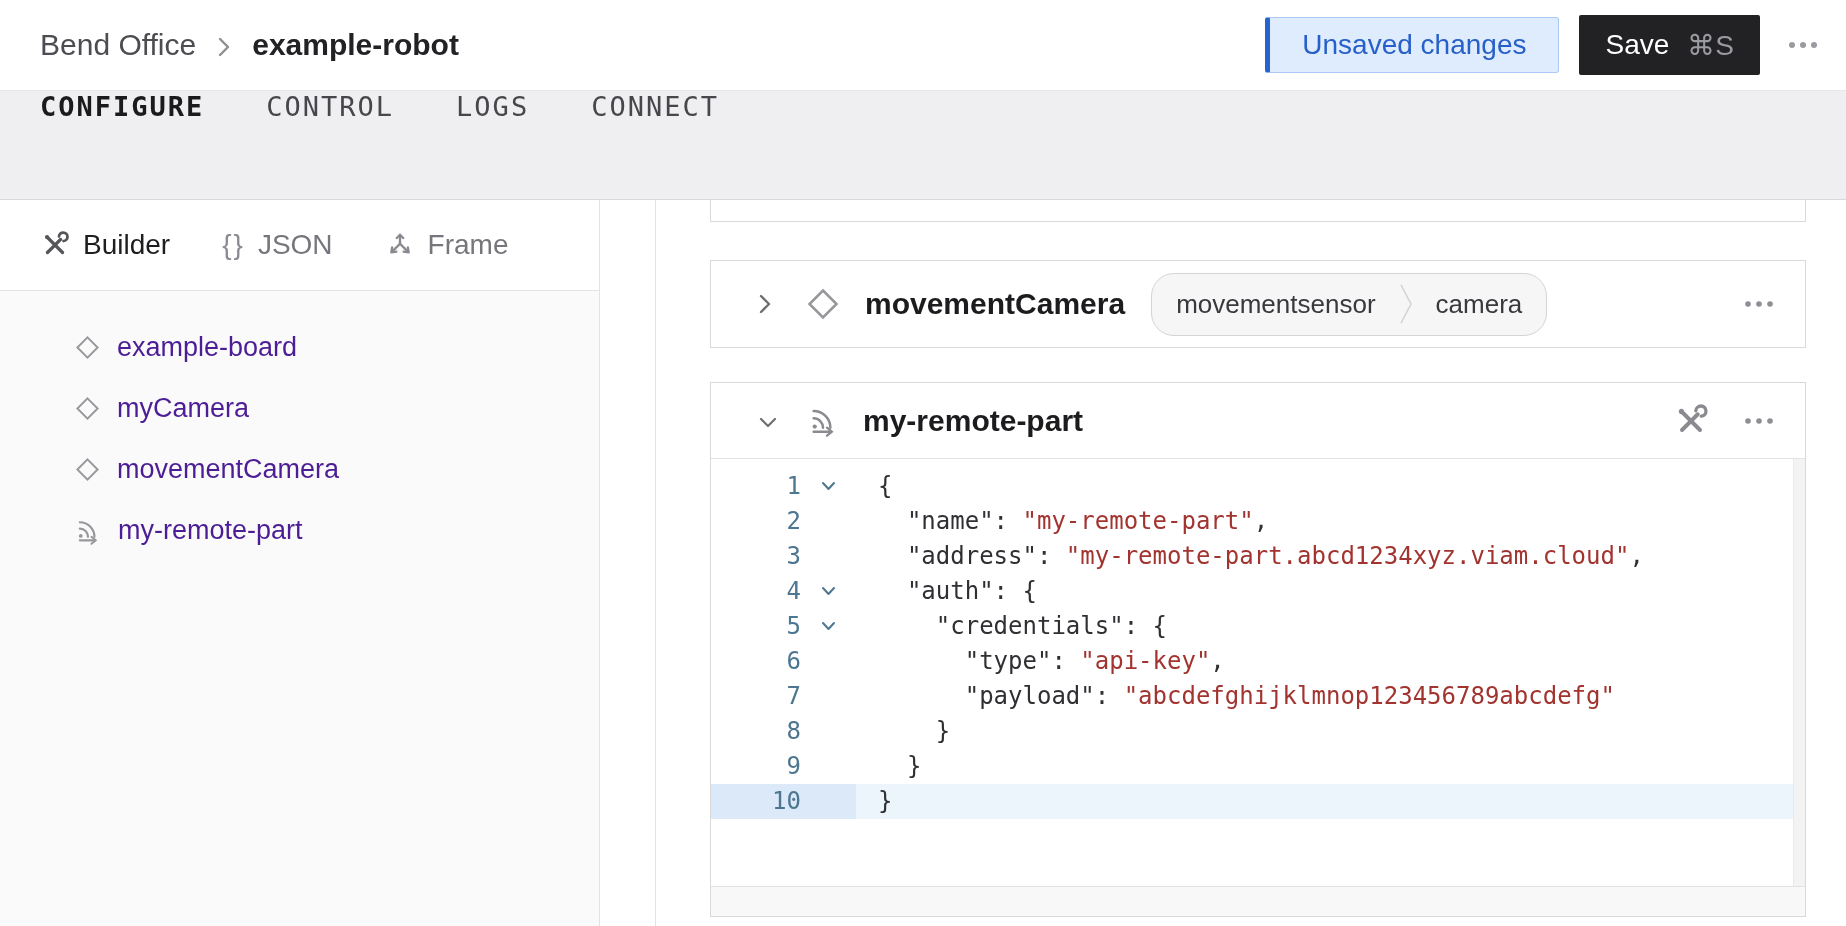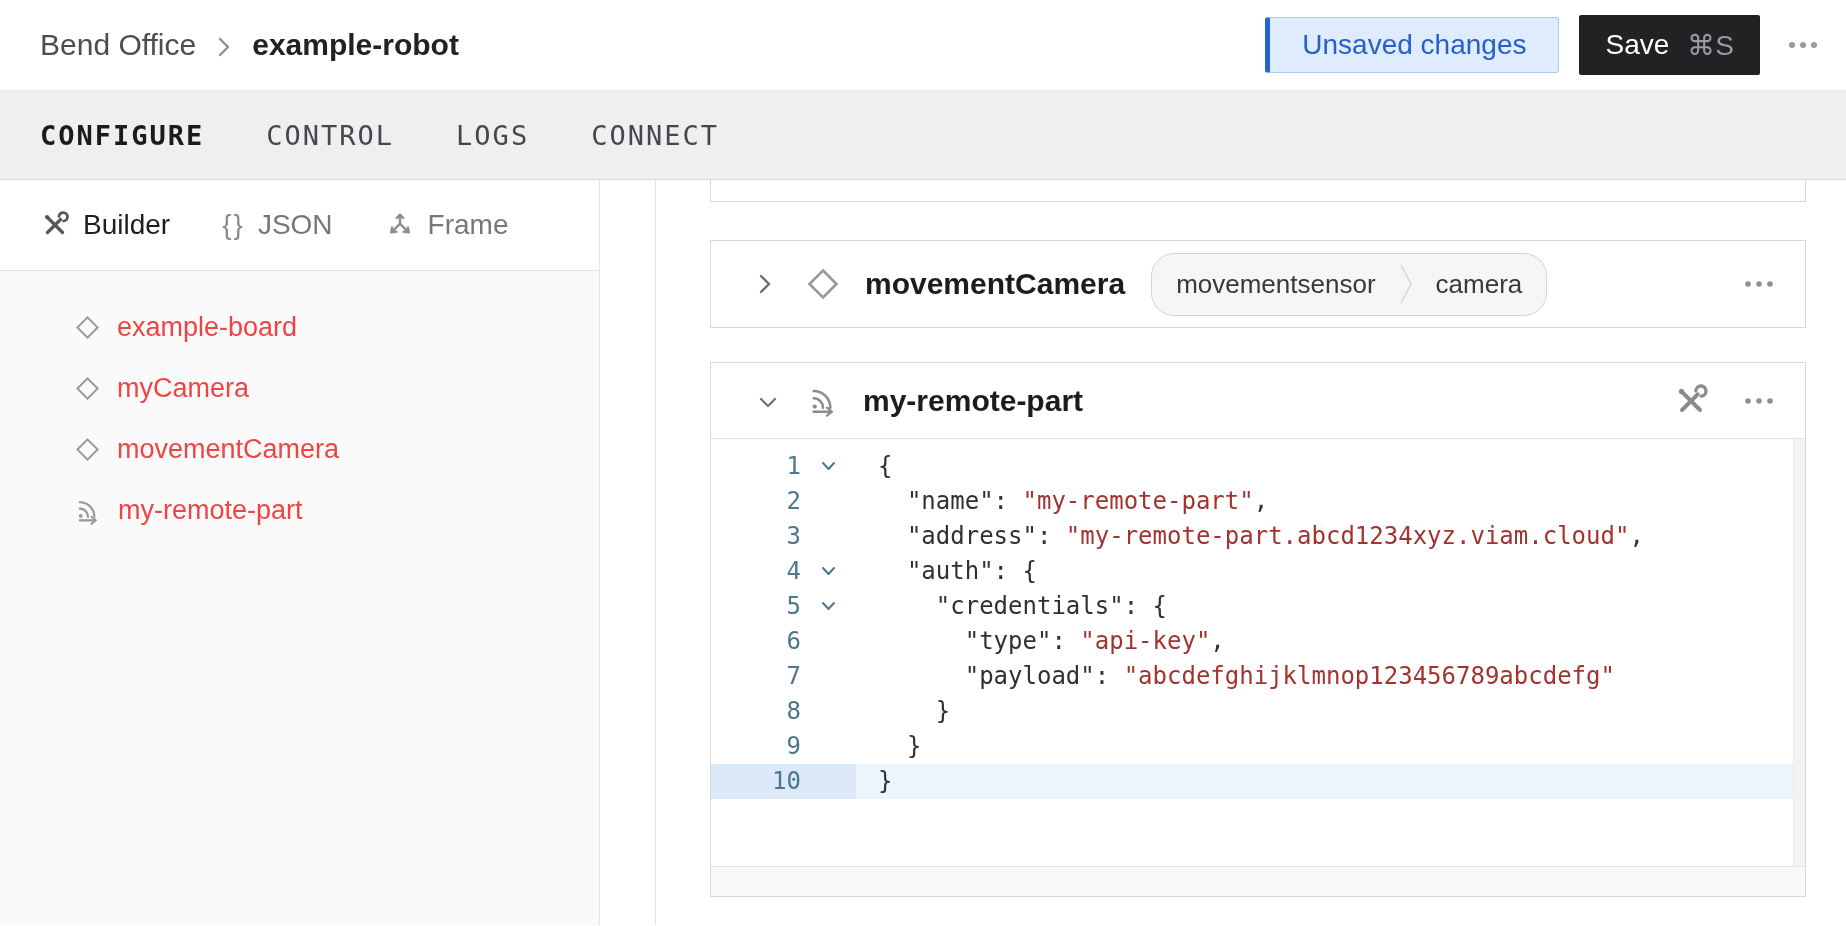--- a/index.html
+++ b/index.html
@@ -29,42 +29,42 @@
     border-radius:3px; color:#2760c8; font-size:28px; cursor:pointer;
   }
   .save-btn {
     height:60px; display:flex; align-items:center; padding:0 26px; gap:18px;
     background:var(--save_button_bg,#222225); border-radius:2px; color:#fff; font-size:28px; cursor:pointer;
   }
   .save-shortcut { color:#9a9aa1; font-family:"Liberation Sans","DejaVu Sans",sans-serif; }
 
   
   .tab-bar {
-    height:90px; background:#efeff1; border-top:1px solid #e6e6e8; border-bottom:1px solid #d8d8da;
-    display:flex; align-items:center; padding-left:40px; gap:62px;
+    height:110px; background:#efeff1; border-top:1px solid #e6e6e8; border-bottom:1px solid #d8d8da;
+    display:flex; padding-left:40px; gap:62px;
     font-family:"DejaVu Sans Mono", monospace; font-size:27px; letter-spacing:2px;
   }
   .tab { color:#46464b; cursor:pointer; }
   .tab.active { color:#1b1b1e; font-weight:bold; }
 
   
   .body-row { display:flex; height:745px; }
 
   
   .sidebar { width:600px; flex:0 0 600px; border-right:1px solid #e3e3e5; display:flex; flex-direction:column; background:#fafafb; }
   .mode-row { height:91px; background:#fff; border-bottom:1px solid #e3e3e5; display:flex; align-items:center; padding-left:40px; gap:52px; }
   .mode-item { display:flex; align-items:center; gap:13px; font-size:28px; color:#76767c; cursor:pointer; }
   .mode-item.active { color:#1e1e21; font-weight:normal; }
   .mode-item .braces { font-size:28px; color:#8a8a90; letter-spacing:2px; }
   .tree { flex:1; padding-top:26px; }
   .tree-root-row { height:64px; display:flex; align-items:center; padding:0 36px 0 22px; cursor:pointer; }
   .tree-root-label { margin-left:12px; font-size:28px; font-weight:bold; color:#222226; }
   .add-part-btn { margin-left:auto; cursor:pointer; }
   .tree-item { height:61px; display:flex; align-items:center; padding-left:74px; cursor:pointer; }
-  .tree-item-label { margin-left:16px; font-size:27px; color:#ef4444; }
+  .tree-item-label { margin-left:16px; font-size:27px; color:#4c1d95; }
 
   
   .main { flex:1; position:relative; background:#fff; }
   .main-divider { position:absolute; left:55px; top:0; bottom:0; width:1px; background:#e3e3e5; }
   .content-col { position:absolute; left:110px; top:0; width:1096px; }
 
   .card-sliver { height:22px; background:#fff; border:1px solid #d9d9db; border-top:none; }
 
   .component-card {
     margin-top:38px; height:88px; background:#fff; border:1px solid #d9d9db;

